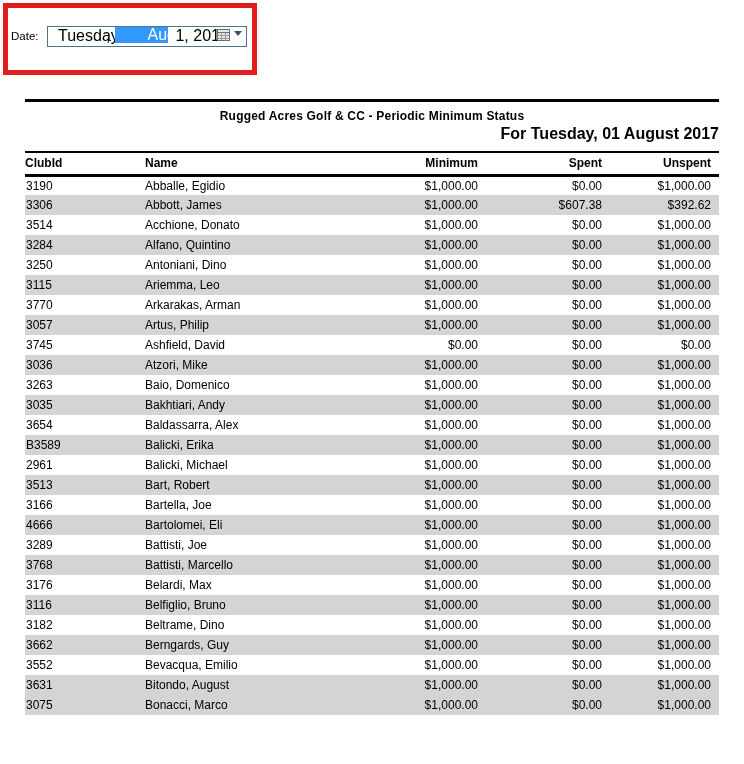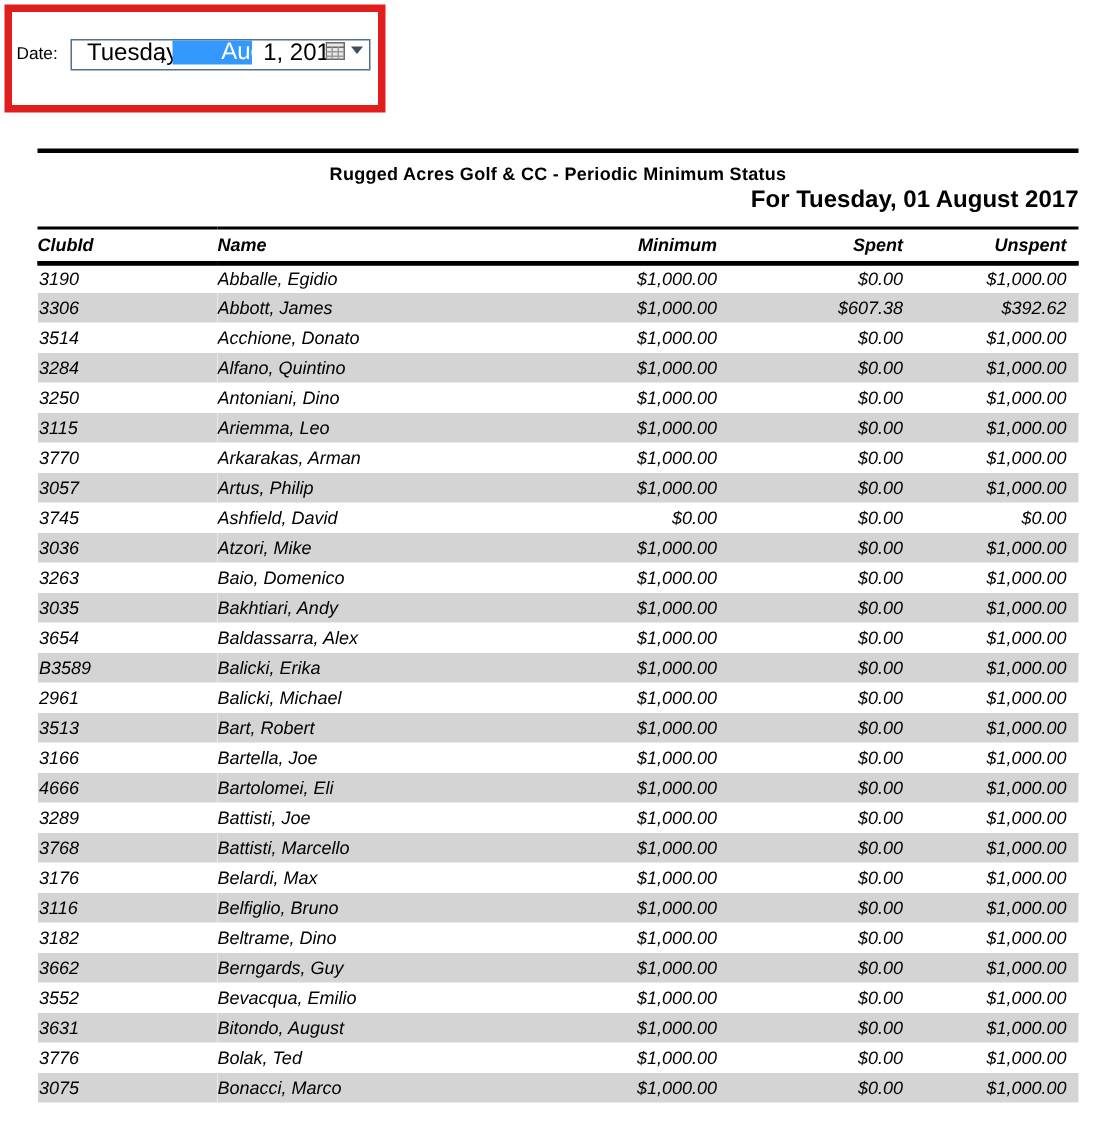--- a/index.html
+++ b/index.html
@@ -89,21 +89,20 @@
     text-align: right;
     font-weight: bold;
     font-size: 16px;
     line-height: 14px;
   }
   table.status-table {
     margin-top: 10px;
     width: 694px;
     border-collapse: collapse;
     table-layout: fixed;
-    font-style: italic;
   }
   .status-table th {
     border-top: 2px solid #000;
     border-bottom: 3px solid #000;
     height: 23px;
     font-size: 12px;
     font-weight: bold;
     vertical-align: middle;
     padding: 0;
   }
@@ -342,27 +341,20 @@
             <td class="c3">$0.00</td>
             <td class="c4">$1,000.00</td>
           </tr>
           <tr class="stripe">
             <td class="c0">3631</td>
             <td class="c1">Bitondo, August</td>
             <td class="c2">$1,000.00</td>
             <td class="c3">$0.00</td>
             <td class="c4">$1,000.00</td>
           </tr>
-          <tr>
-            <td class="c0">3776</td>
-            <td class="c1">Bolak, Ted</td>
-            <td class="c2">$1,000.00</td>
-            <td class="c3">$0.00</td>
-            <td class="c4">$1,000.00</td>
-          </tr>
           <tr class="stripe">
             <td class="c0">3075</td>
             <td class="c1">Bonacci, Marco</td>
             <td class="c2">$1,000.00</td>
             <td class="c3">$0.00</td>
             <td class="c4">$1,000.00</td>
           </tr>
         </tbody>
     </table>
   </div>

